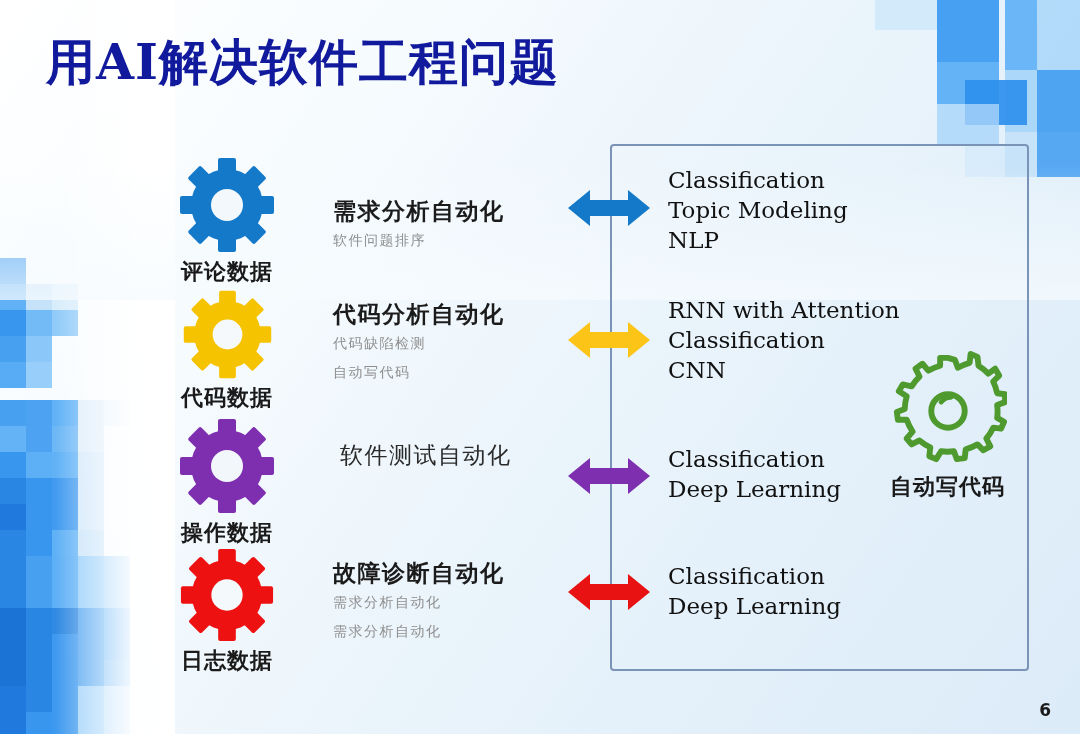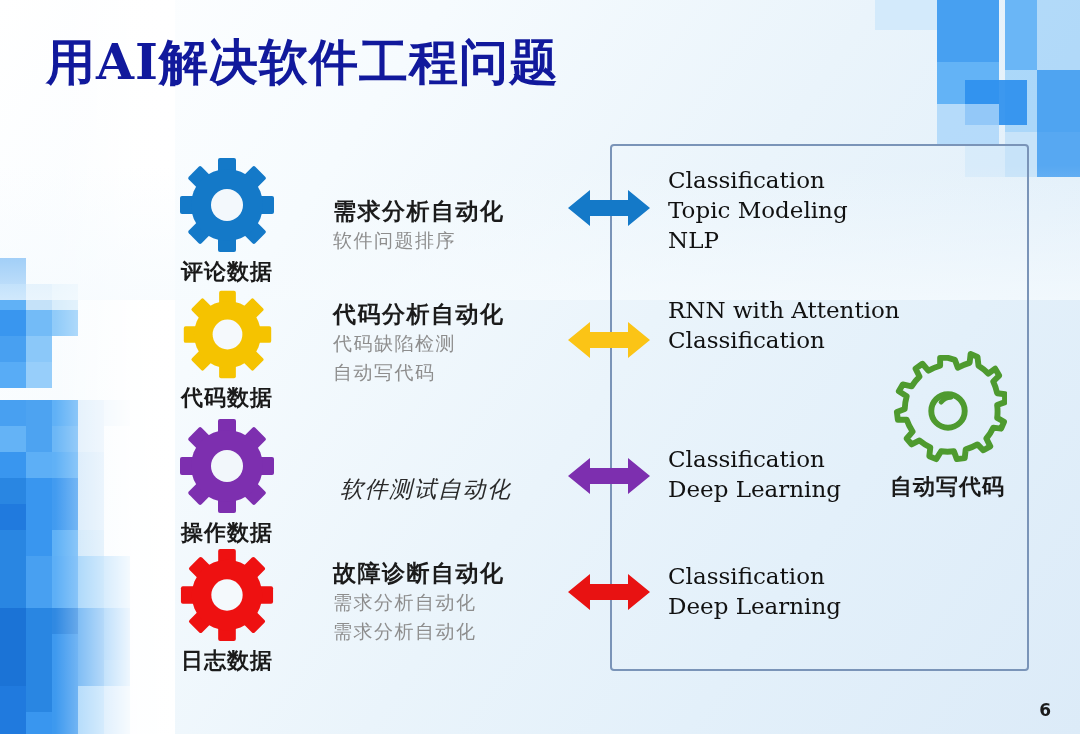--- a/index.html
+++ b/index.html
@@ -58,21 +58,21 @@
   
   .mid-block { position: absolute; left: 333px; }
   .mid-head {
     font-family: "DejaVu Sans", "Liberation Sans", sans-serif;
     font-size: 23px; font-weight: 700; color: #1b1b1b;
     letter-spacing: 1.5px; line-height: 30px; white-space: nowrap;
   }
   .mid-head.light { font-weight: 400; color: #2a2a2a; }
   .mid-sub {
     font-family: "DejaVu Sans", "Liberation Sans", sans-serif;
-    font-size: 19px; font-weight: 400; color: #8e8e8e;
+    font-size: 14px; font-weight: 400; color: #8e8e8e;
     letter-spacing: 1.5px; line-height: 29px; white-space: nowrap;
   }
 
   
   #ml-box {
     position: absolute; left: 610px; top: 144px;
     width: 415px; height: 523px;
     border: 2px solid #7a94b8;
     border-radius: 4px;
     background: transparent;
@@ -285,21 +285,21 @@
     <div class="mid-head">需求分析自动化</div>
     <div class="mid-sub">软件问题排序</div>
   </div>
 
   <div class="mid-block" style="top:299px;">
     <div class="mid-head">代码分析自动化</div>
     <div class="mid-sub">代码缺陷检测</div>
     <div class="mid-sub">自动写代码</div>
   </div>
 
-  <div class="mid-block" style="top:474px; left:340px;font-style:italic;">
+  <div class="mid-block" style="top:440px; left:340px;">
     <div class="mid-head light">软件测试自动化</div>
   </div>
 
   <div class="mid-block" style="top:558px;">
     <div class="mid-head">故障诊断自动化</div>
     <div class="mid-sub">需求分析自动化</div>
     <div class="mid-sub">需求分析自动化</div>
   </div>
 
   <div class="arrow" style="left:568px; top:186px;">
@@ -325,20 +325,21 @@
 
   <div class="tech-block" style="top:165px;">
     <div class="tech-line">Classification</div>
     <div class="tech-line">Topic Modeling</div>
     <div class="tech-line">NLP</div>
   </div>
 
   <div class="tech-block" style="top:295px;">
     <div class="tech-line">RNN with Attention</div>
     <div class="tech-line">Classification</div>
+    <div class="tech-line">CNN</div>
   </div>
 
   <div class="tech-block" style="top:444px;">
     <div class="tech-line">Classification</div>
     <div class="tech-line">Deep Learning</div>
   </div>
 
   <div class="tech-block" style="top:561px;">
     <div class="tech-line">Classification</div>
     <div class="tech-line">Deep Learning</div>

